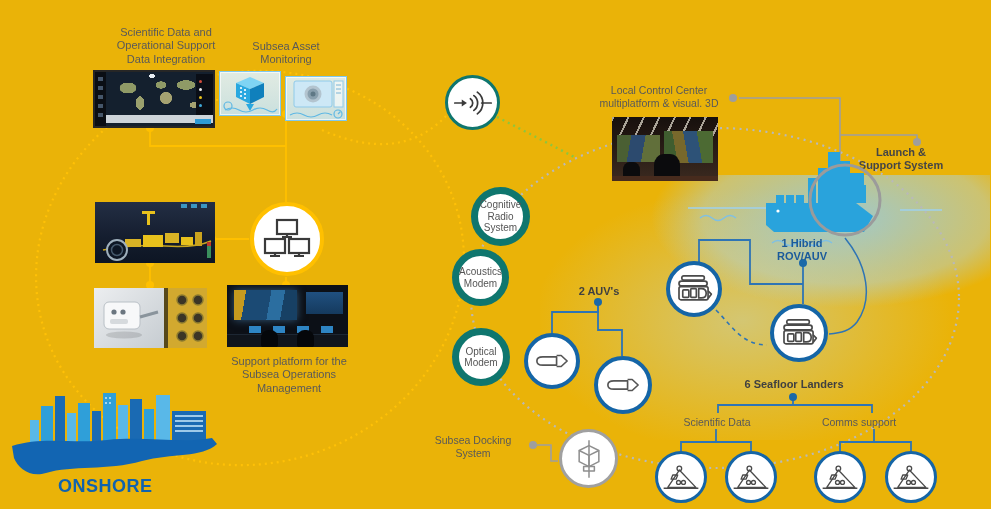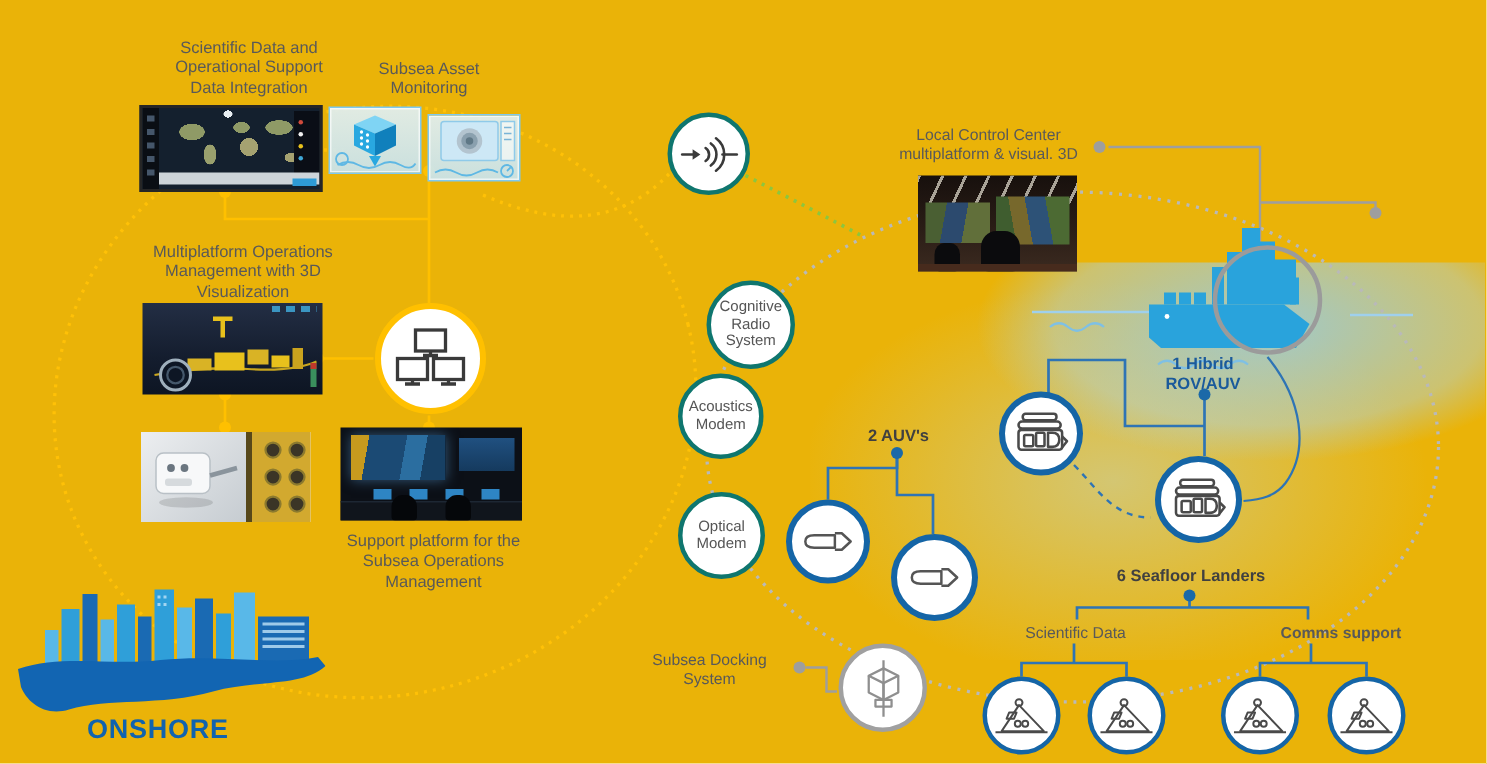--- a/index.html
+++ b/index.html
@@ -11,21 +11,21 @@
   .lbl{position:absolute;color:#595959;font-size:11px;line-height:1.22;text-align:center;
        white-space:pre-line;}
   .lbl.bold{font-weight:bold;color:#404040;}
   .lbl.blue{font-weight:bold;color:#1a5a9b;}
   .lbl.small{font-size:10.5px;}
   .lbl.right{}
   .heading{position:absolute;font-weight:bold;color:#1163ae;letter-spacing:.5px;}
   
   .circle{position:absolute;border-radius:50%;background:#fff;display:flex;
           align-items:center;justify-content:center;box-sizing:border-box;}
-  .c-green{border:3px solid #0f766e;}
+  .c-green{border:7px solid #0f766e;}
   .c-yellow{border:4px solid #ffc000;}
   .c-blue{border:4px solid #1565a6;}
   .c-gray{border:3px solid #a0a0a0;}
   .circle .ctext{color:#555;font-size:10px;line-height:1.15;text-align:center;white-space:pre-line;}
   
   .thumb{position:absolute;box-sizing:border-box;overflow:hidden;}
   .map-thumb{background:#14202e;border:2px solid #262626;}
   .map-land{position:absolute;left:11px;top:0;right:17px;bottom:10px;
     background-image:
       radial-gradient(14px 9px at 22px 16px,#8f9a66 60%,transparent 61%),
@@ -144,23 +144,20 @@
         <circle cx="803" cy="263" r="4"></circle>
         <circle cx="793" cy="397" r="4"></circle>
     </g>
   </svg>
 
   <div class="lbl" style="left:92px;top:26px;width:148px;">Scientific Data and
 Operational Support
 Data Integration</div>
   <div class="lbl" style="left:230px;top:40px;width:112px;">Subsea Asset
 Monitoring</div>
-  <div class="lbl" style="left:86px;top:162px;width:152px;">Multiplatform Operations
-Management with 3D
-Visualization</div>
   <div class="lbl" style="left:222px;top:355px;width:134px;">Support platform for the
 Subsea Operations
 Management</div>
 
   <div class="thumb map-thumb" style="left:93px;top:70px;width:122px;height:58px;">
     <div class="map-land"></div>
     <div class="map-sidebar">
       <i style="top:5px;"></i>
         <i style="top:14px;"></i>
         <i style="top:23px;"></i>
@@ -352,20 +349,22 @@
 multiplatform &amp; visual. 3D</div>
   <div class="thumb lcc-thumb" style="left:612px;top:117px;width:106px;height:64px;">
     <div class="lcc-ceiling"></div>
     <div class="lcc-scr1"></div>
     <div class="lcc-scr2"></div>
     <div class="lcc-chair" style="left:10%;bottom:0;width:16%;height:30%;"></div>
     <div class="lcc-chair" style="left:40%;bottom:0;width:24%;height:42%;"></div>
     <div class="lcc-floor"></div>
   </div>
 
+  <div class="lbl bold" style="left:842px;top:146px;width:118px;font-size:11px;color:#454545;">Launch &amp;
+Support System</div>
 
   <svg class="abs" style="left:760px;top:145px;" width="185" height="110" viewBox="0 0 185 110">
     <g fill="#29a3dc">
       <path d="M6,58 L96,58 L113,71 L104,87 L14,87 L6,80 Z"></path>
       <rect x="16" y="50" width="8" height="8"></rect>
         <rect x="26" y="50" width="8" height="8"></rect>
       <rect x="36" y="50" width="8" height="8"></rect>
       <rect x="48" y="33" width="8" height="25"></rect>
       <rect x="58" y="23" width="10" height="35"></rect>
       <rect x="68" y="7" width="12" height="51"></rect>
@@ -419,21 +418,21 @@
     <svg width="38" height="22" viewBox="0 0 40 24">
       <g stroke="#555" stroke-width="1.8" fill="none" stroke-linejoin="round">
         <path d="M10,7.5 L25,7.5 L25,16.5 L10,16.5 Q3.5,16.5 3.5,12 Q3.5,7.5 10,7.5 Z"></path>
         <path d="M25,6 L30,6 L36.5,12 L30,18 L25,18"></path>
       </g>
     </svg>
   </div>
 
   <div class="lbl bold" style="left:713px;top:378px;width:162px;">6 Seafloor Landers</div>
   <div class="lbl small" style="left:668px;top:416px;width:98px;">Scientific Data</div>
-  <div class="lbl small" style="left:845px;top:416px;width:98px;font-weight:bold;">Comms support</div>
+  <div class="lbl small" style="left:810px;top:416px;width:98px;">Comms support</div>
 
   <div class="circle c-blue" style="left:655px;top:451px;width:52px;height:52px;border-width:3.5px;">
     <svg width="38" height="27" viewBox="0 0 46 32">
       <g stroke="#4a4a4a" stroke-width="1.6" fill="none" stroke-linejoin="round">
         <path d="M2,29 H44"></path>
           <path d="M7,28 L21,7 L41,28 Z"></path>
           <circle cx="21" cy="5" r="2.8"></circle>
         <path d="M13,13 L19,13 L17,18 L11,18 Z"></path>
           <circle cx="20" cy="22" r="2.4"></circle>
           <circle cx="26" cy="22" r="2.4"></circle>

